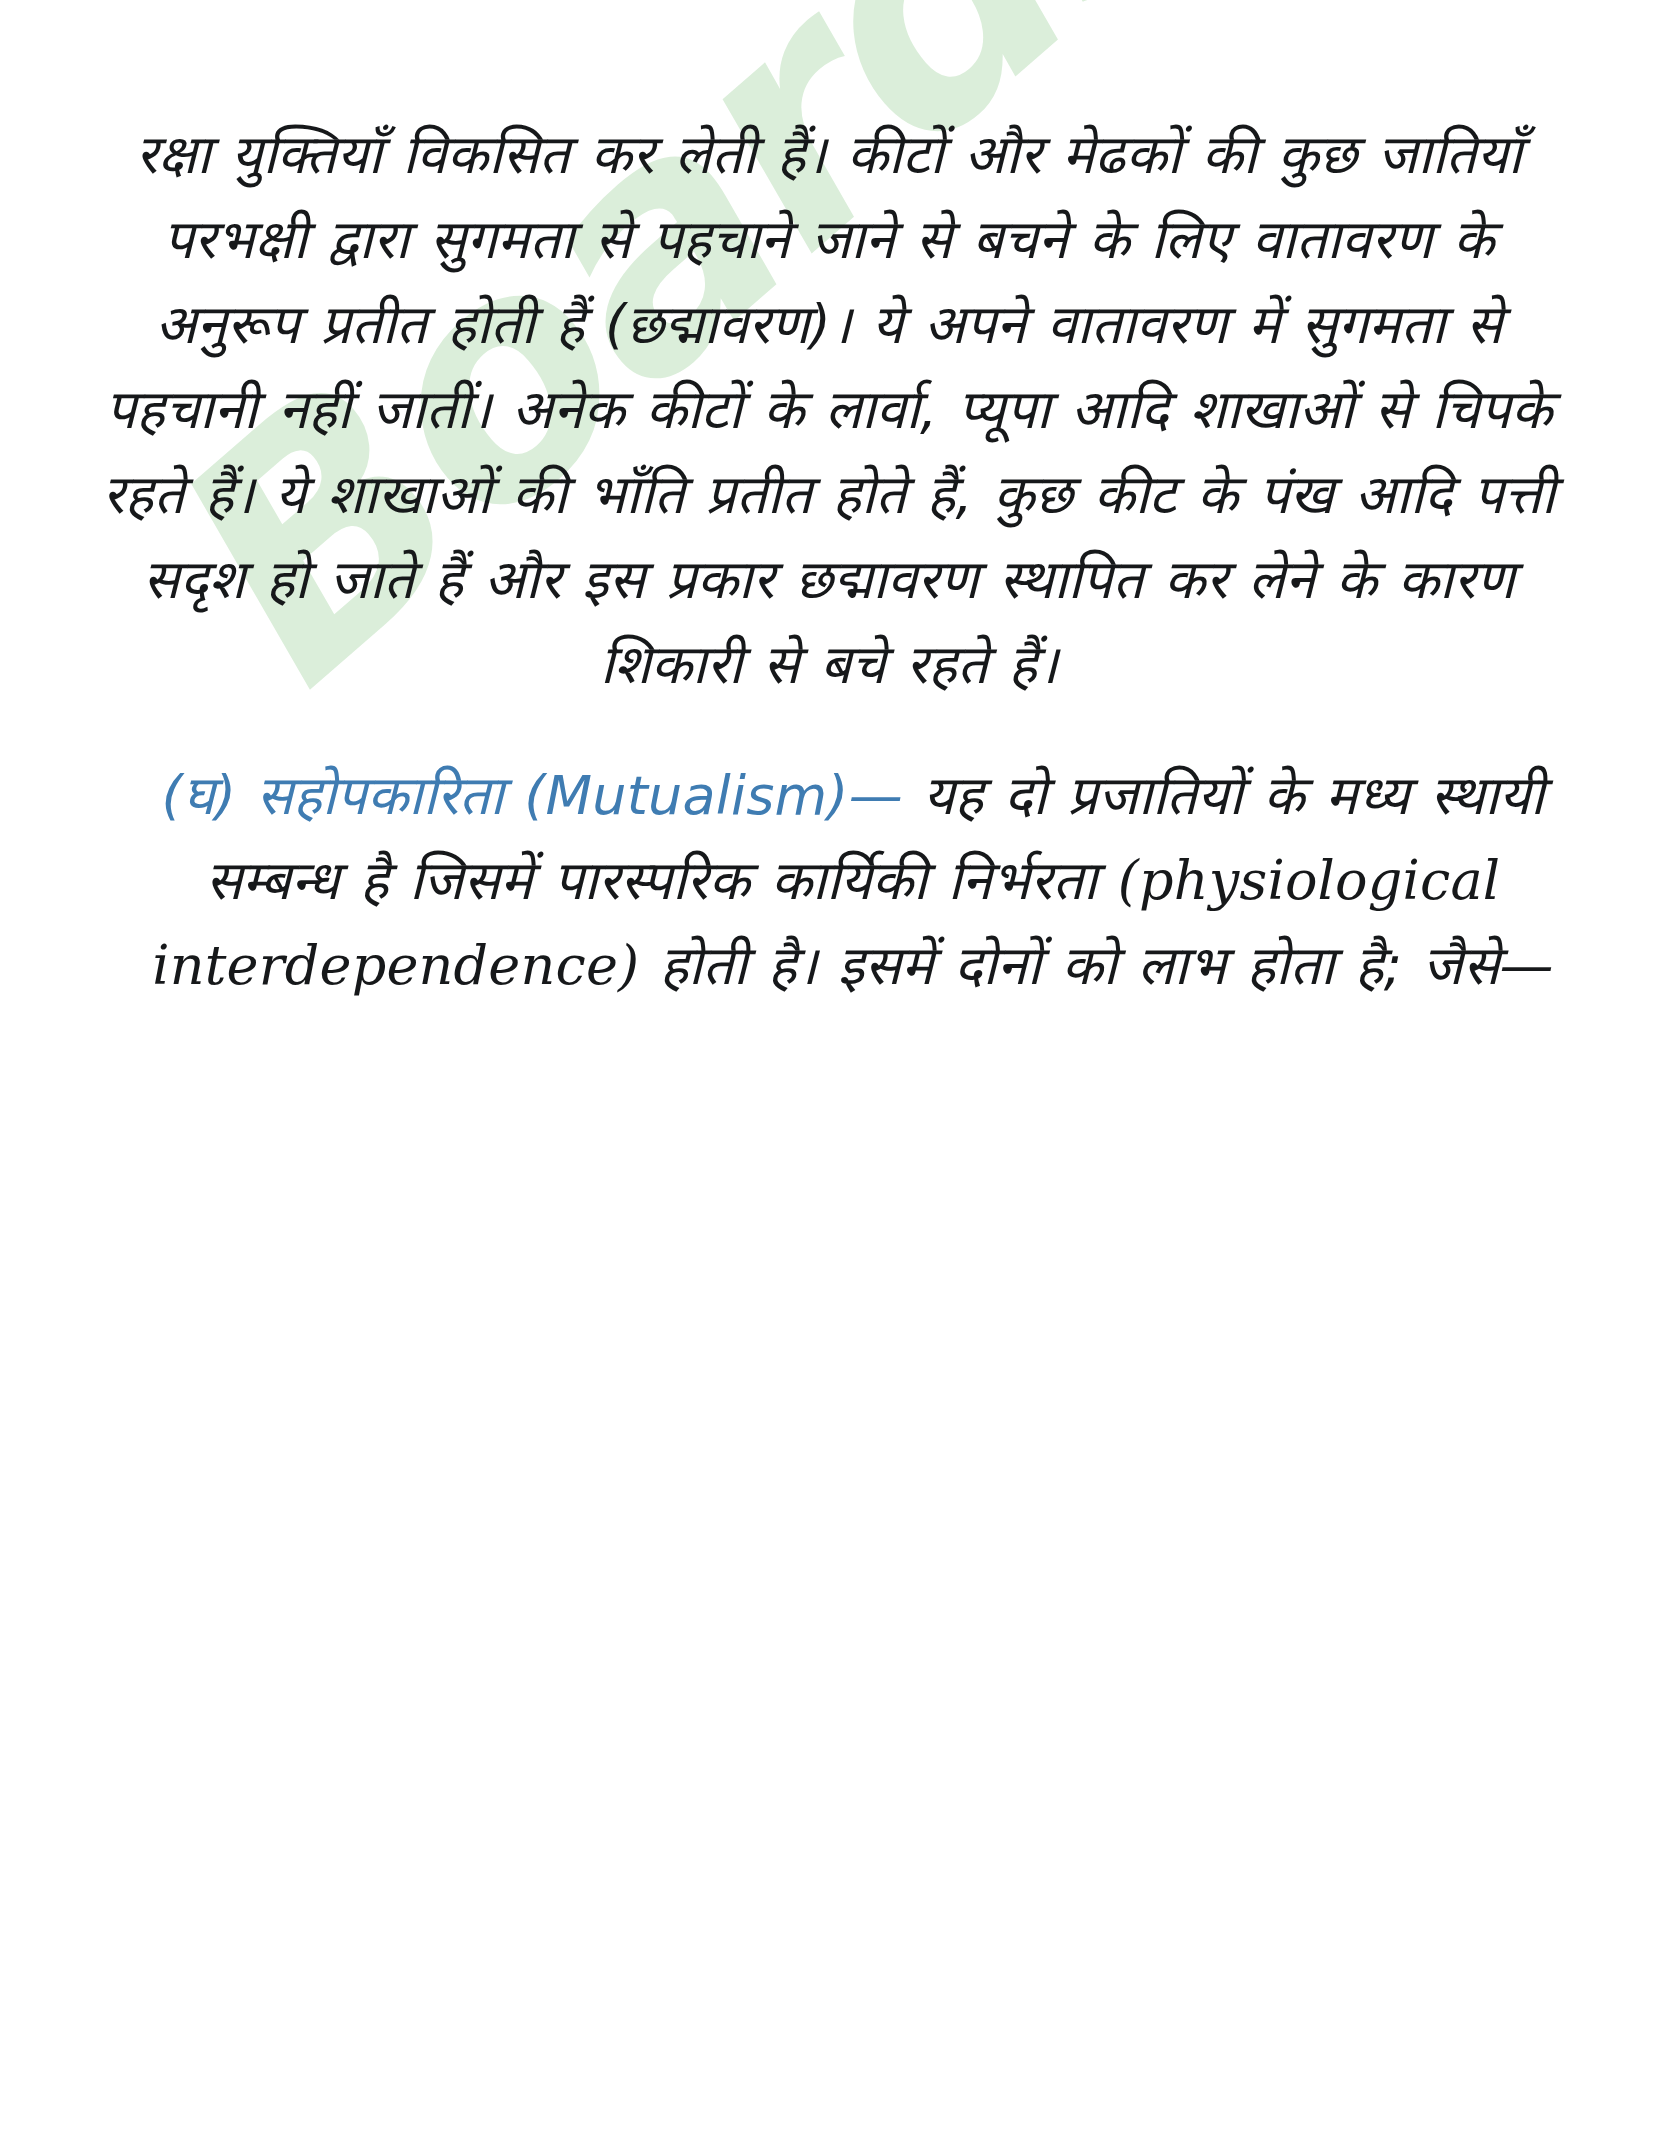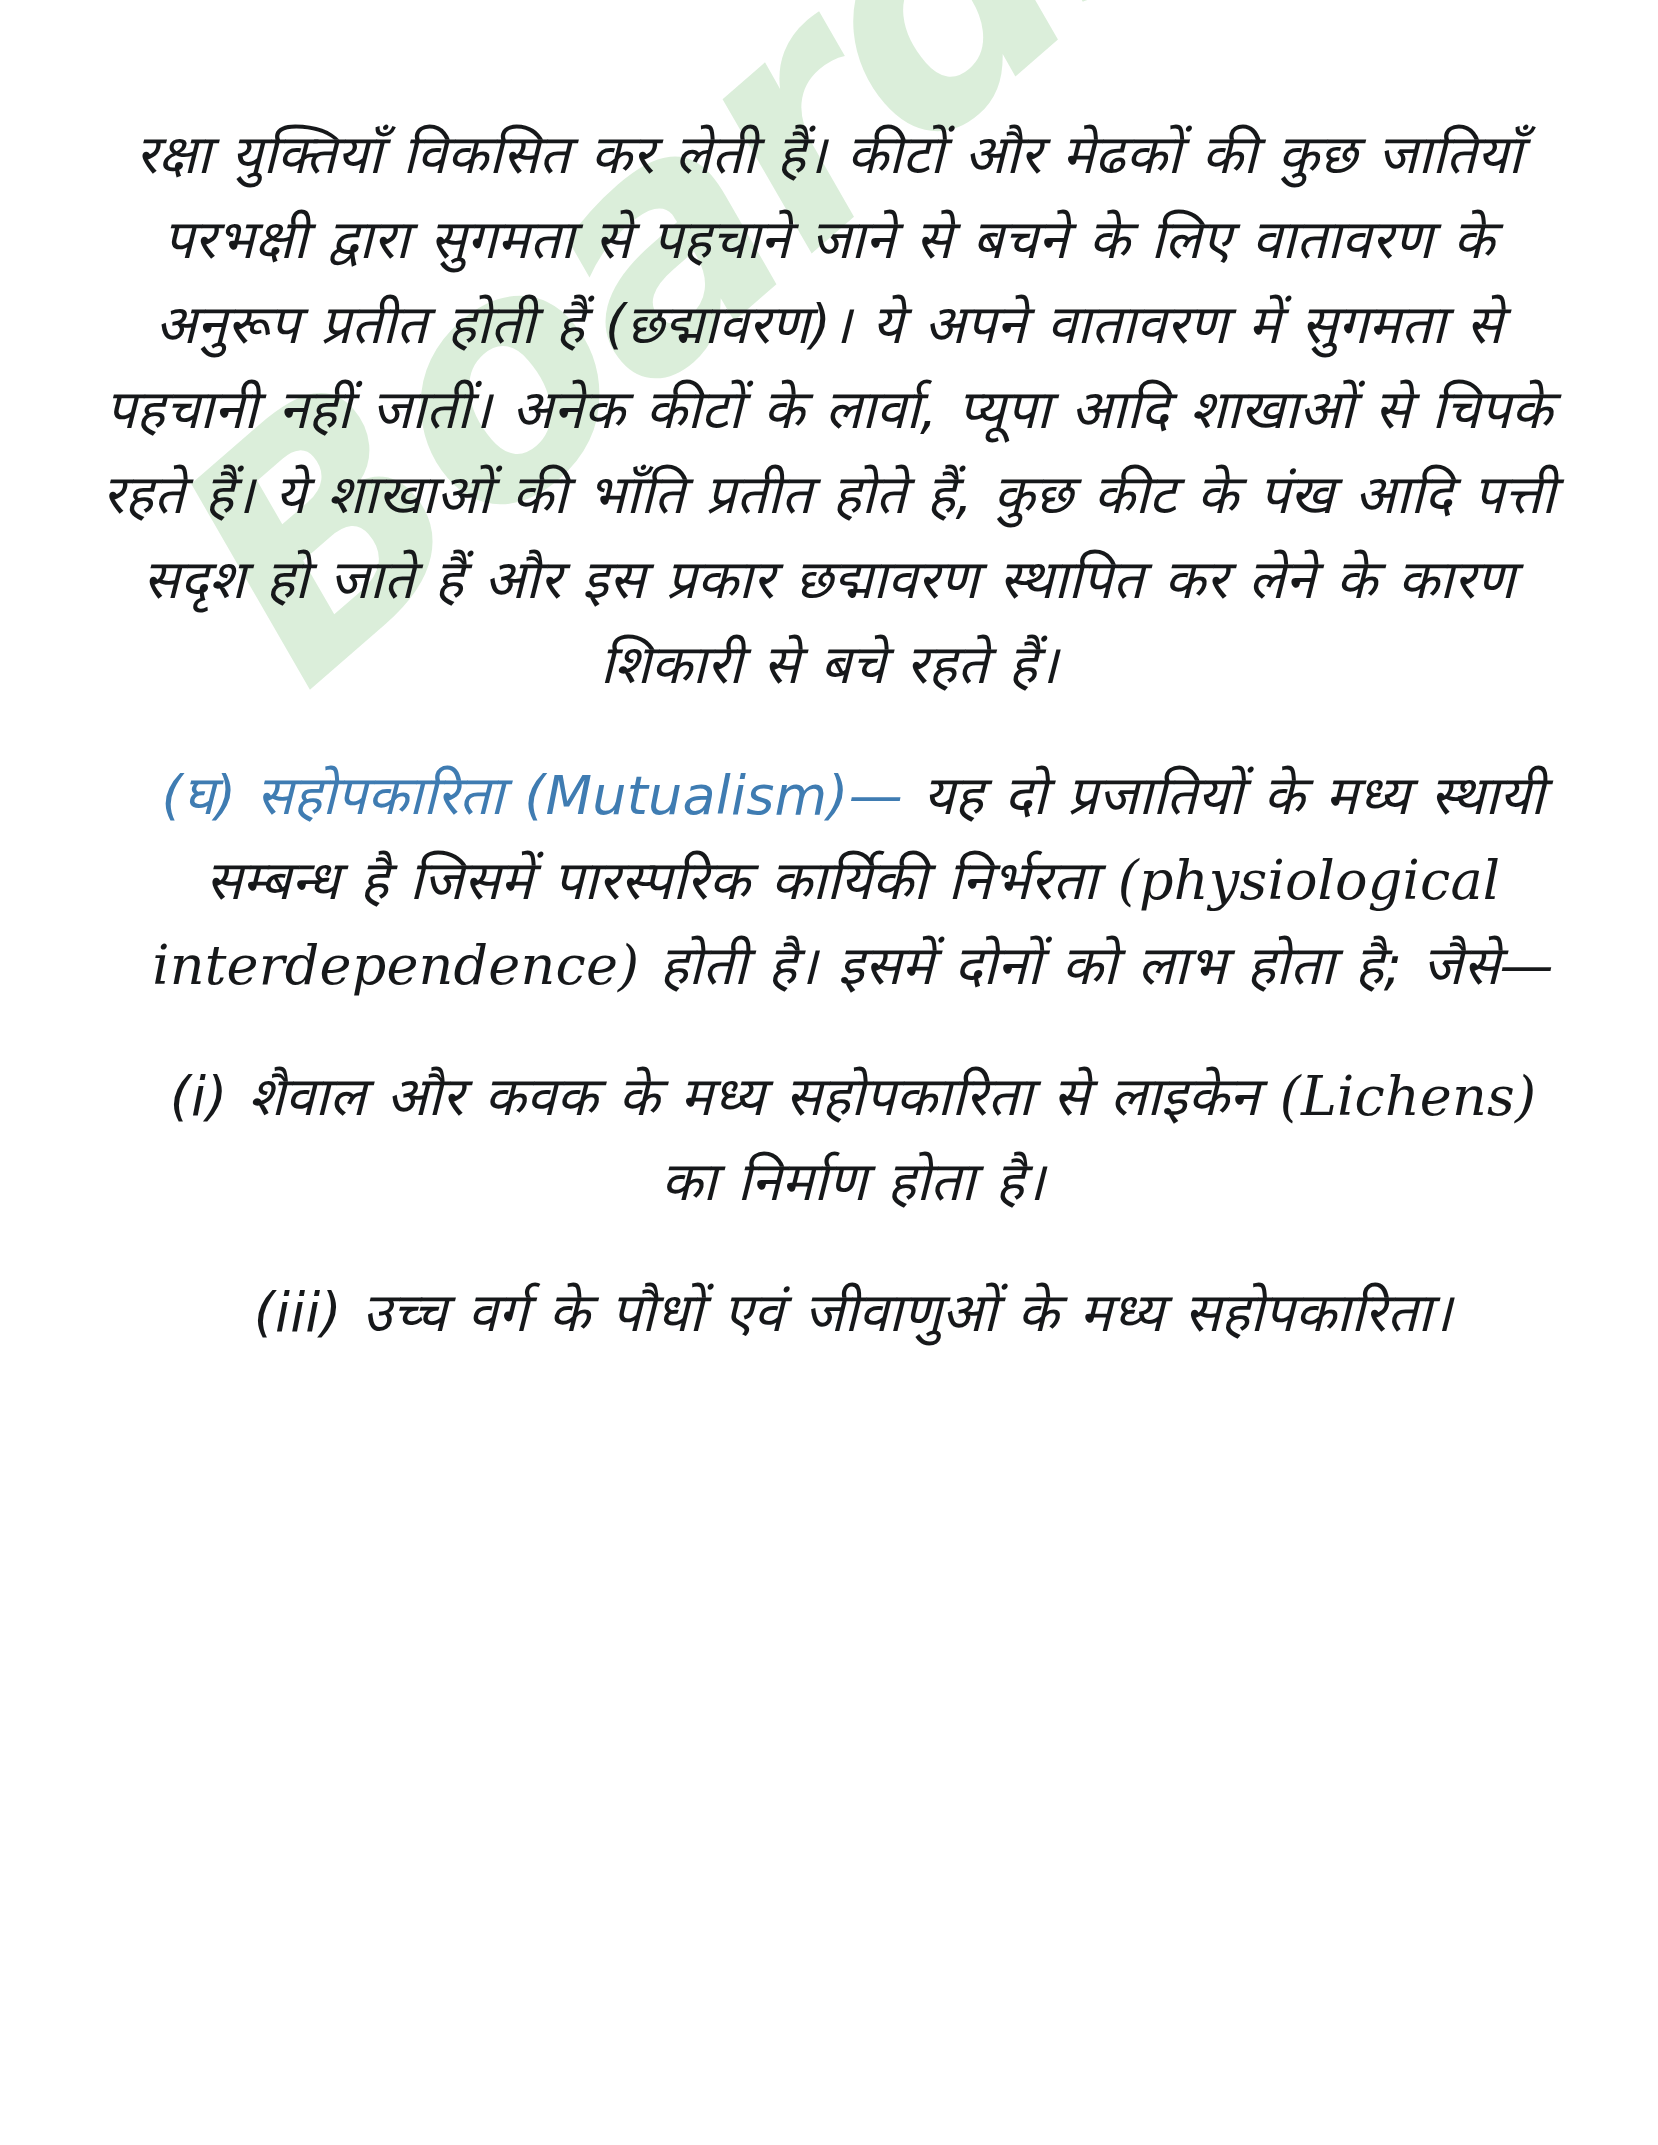--- a/index.html
+++ b/index.html
@@ -88,25 +88,19 @@
   </div>
 
   <div class="content">
 
     <p class="para">रक्षा युक्तियाँ विकसित कर लेती हैं। कीटों और मेढकों की कुछ जातियाँ परभक्षी द्वारा सुगमता से पहचाने जाने से बचने के लिए वातावरण के अनुरूप प्रतीत होती हैं (छद्मावरण)। ये अपने वातावरण में सुगमता से पहचानी नहीं जातीं। अनेक कीटों के लार्वा, प्यूपा आदि शाखाओं से चिपके रहते हैं। ये शाखाओं की भाँति प्रतीत होते हैं, कुछ कीट के पंख आदि पत्ती सदृश हो जाते हैं और इस प्रकार छद्मावरण स्थापित कर लेने के कारण शिकारी से बचे रहते हैं।</p>
 
     <p class="para gap-lg">
       <span class="heading-blue">(घ) सहोपकारिता (Mutualism)—</span><span> यह दो प्रजातियों के मध्य स्थायी सम्बन्ध है जिसमें पारस्परिक कार्यिकी निर्भरता </span><span class="latin">(physiological interdependence)</span><span> होती है। इसमें दोनों को लाभ होता है; जैसे—</span>
     </p>
 
-    <p class="para gap-lg">
-      <span>(i)</span><span> शैवाल और कवक के मध्य सहोपकारिता से लाइकेन </span><span class="latin">(Lichens)</span><span> का निर्माण होता है।</span>
-    </p>
 
 
-    <p class="para gap-lg">
-      <span>(iii)</span><span> उच्च वर्ग के पौधों एवं जीवाणुओं के मध्य सहोपकारिता।</span><span class="latin"></span><span></span>
-    </p>
 
 
     <div class="spacer-bottom"></div>
   </div>
 </div>
 
 </body></html>

